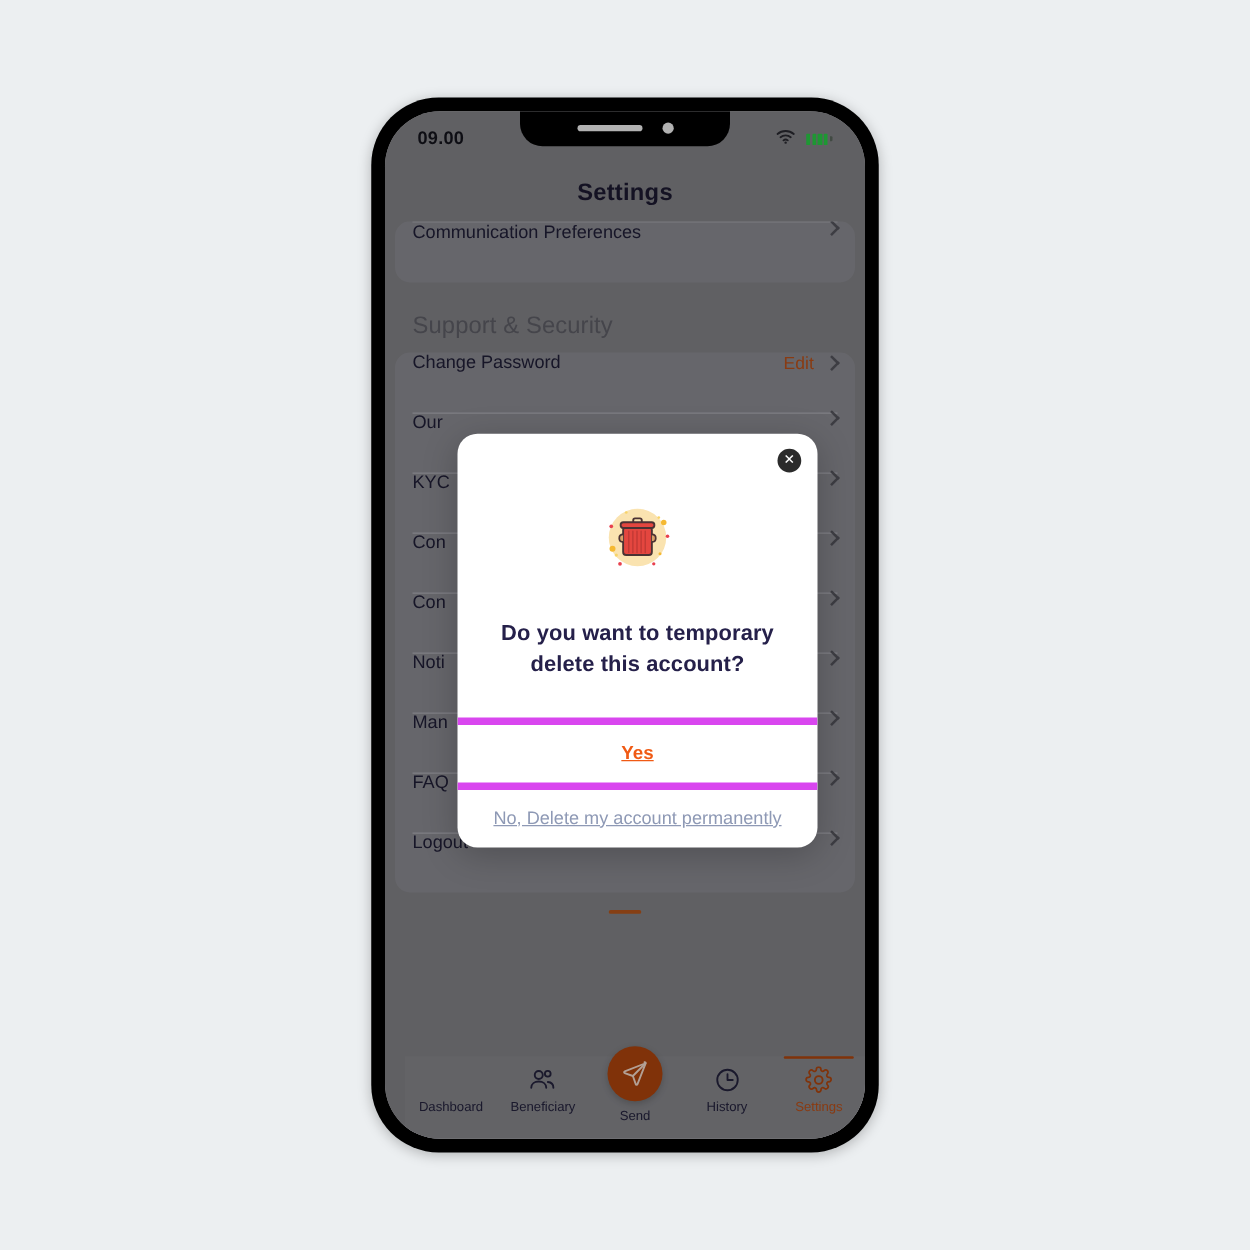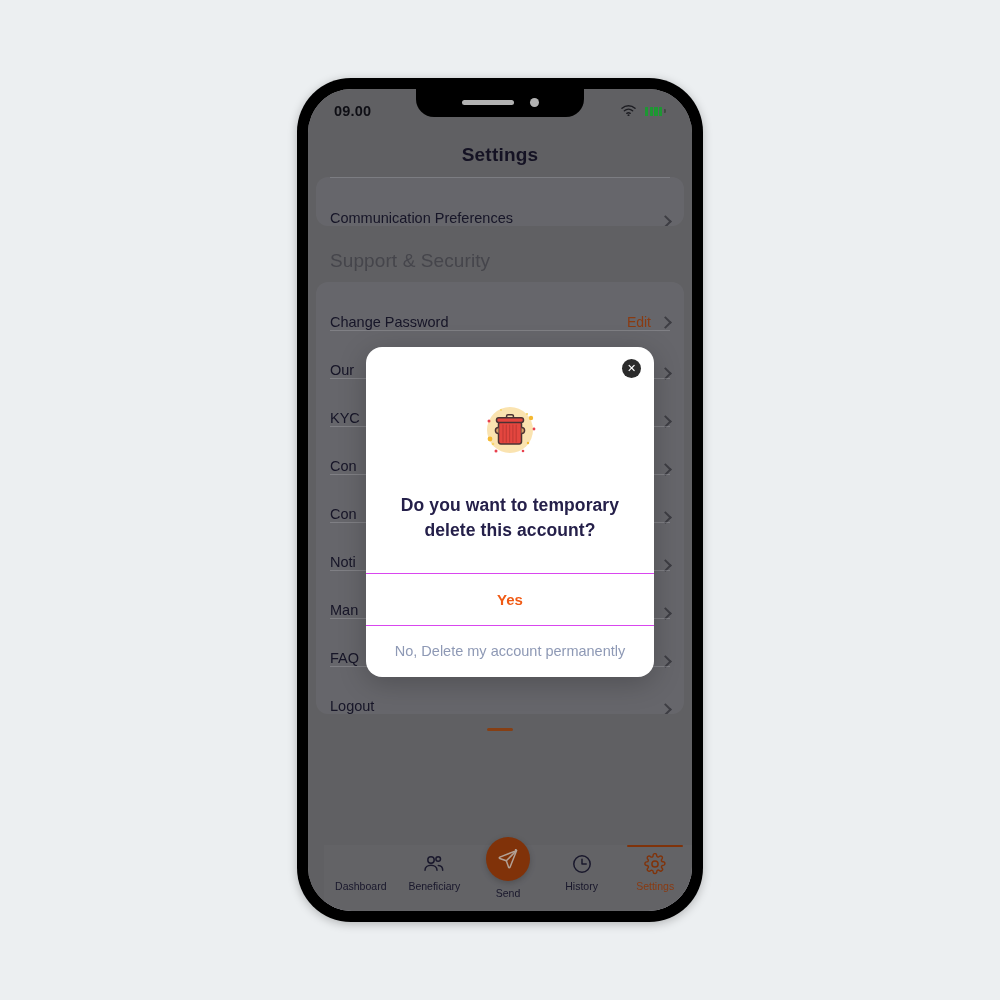--- a/index.html
+++ b/index.html
@@ -110,21 +110,21 @@
     padding: 0 8px;
   }
   .card {
     background: #93939a;
     border-radius: 12px;
     margin-bottom: 10px;
     overflow: hidden;
   }
   .row {
     position: relative;
-    display: flex; align-items: flex-end;
+    display: flex; align-items: flex-start;
     height: 48px;
     padding: 0 14px;
   }
   .row + .row::before {
     content: "";
     position: absolute; left: 14px; right: 14px; top: 0;
     height: 1px; background: rgba(230,232,240,.42);
   }
   .row-label {
     font-size: 14.5px;
@@ -263,22 +263,23 @@
     font-size: 17.5px;
     font-weight: 700;
     color: #25204a;
     text-align: center;
     line-height: 1.42;
     letter-spacing: .1px;
   }
   .modal-action {
     height: 52px;
     display: flex; align-items: center; justify-content: center;
-    border-top: 1px solid #d946ef;
+    border-top: 6px solid #d946ef;
     font-size: 15px;
+    text-decoration: underline;
   }
   #modal-confirm { color: #f05a14; font-weight: 700; }
   #modal-deny { color: #8e99b5; font-weight: 400; font-size: 14.5px; }
 </style>
 </head>
 <body>
 
 <div id="page">
 
   <div id="phone-frame">

